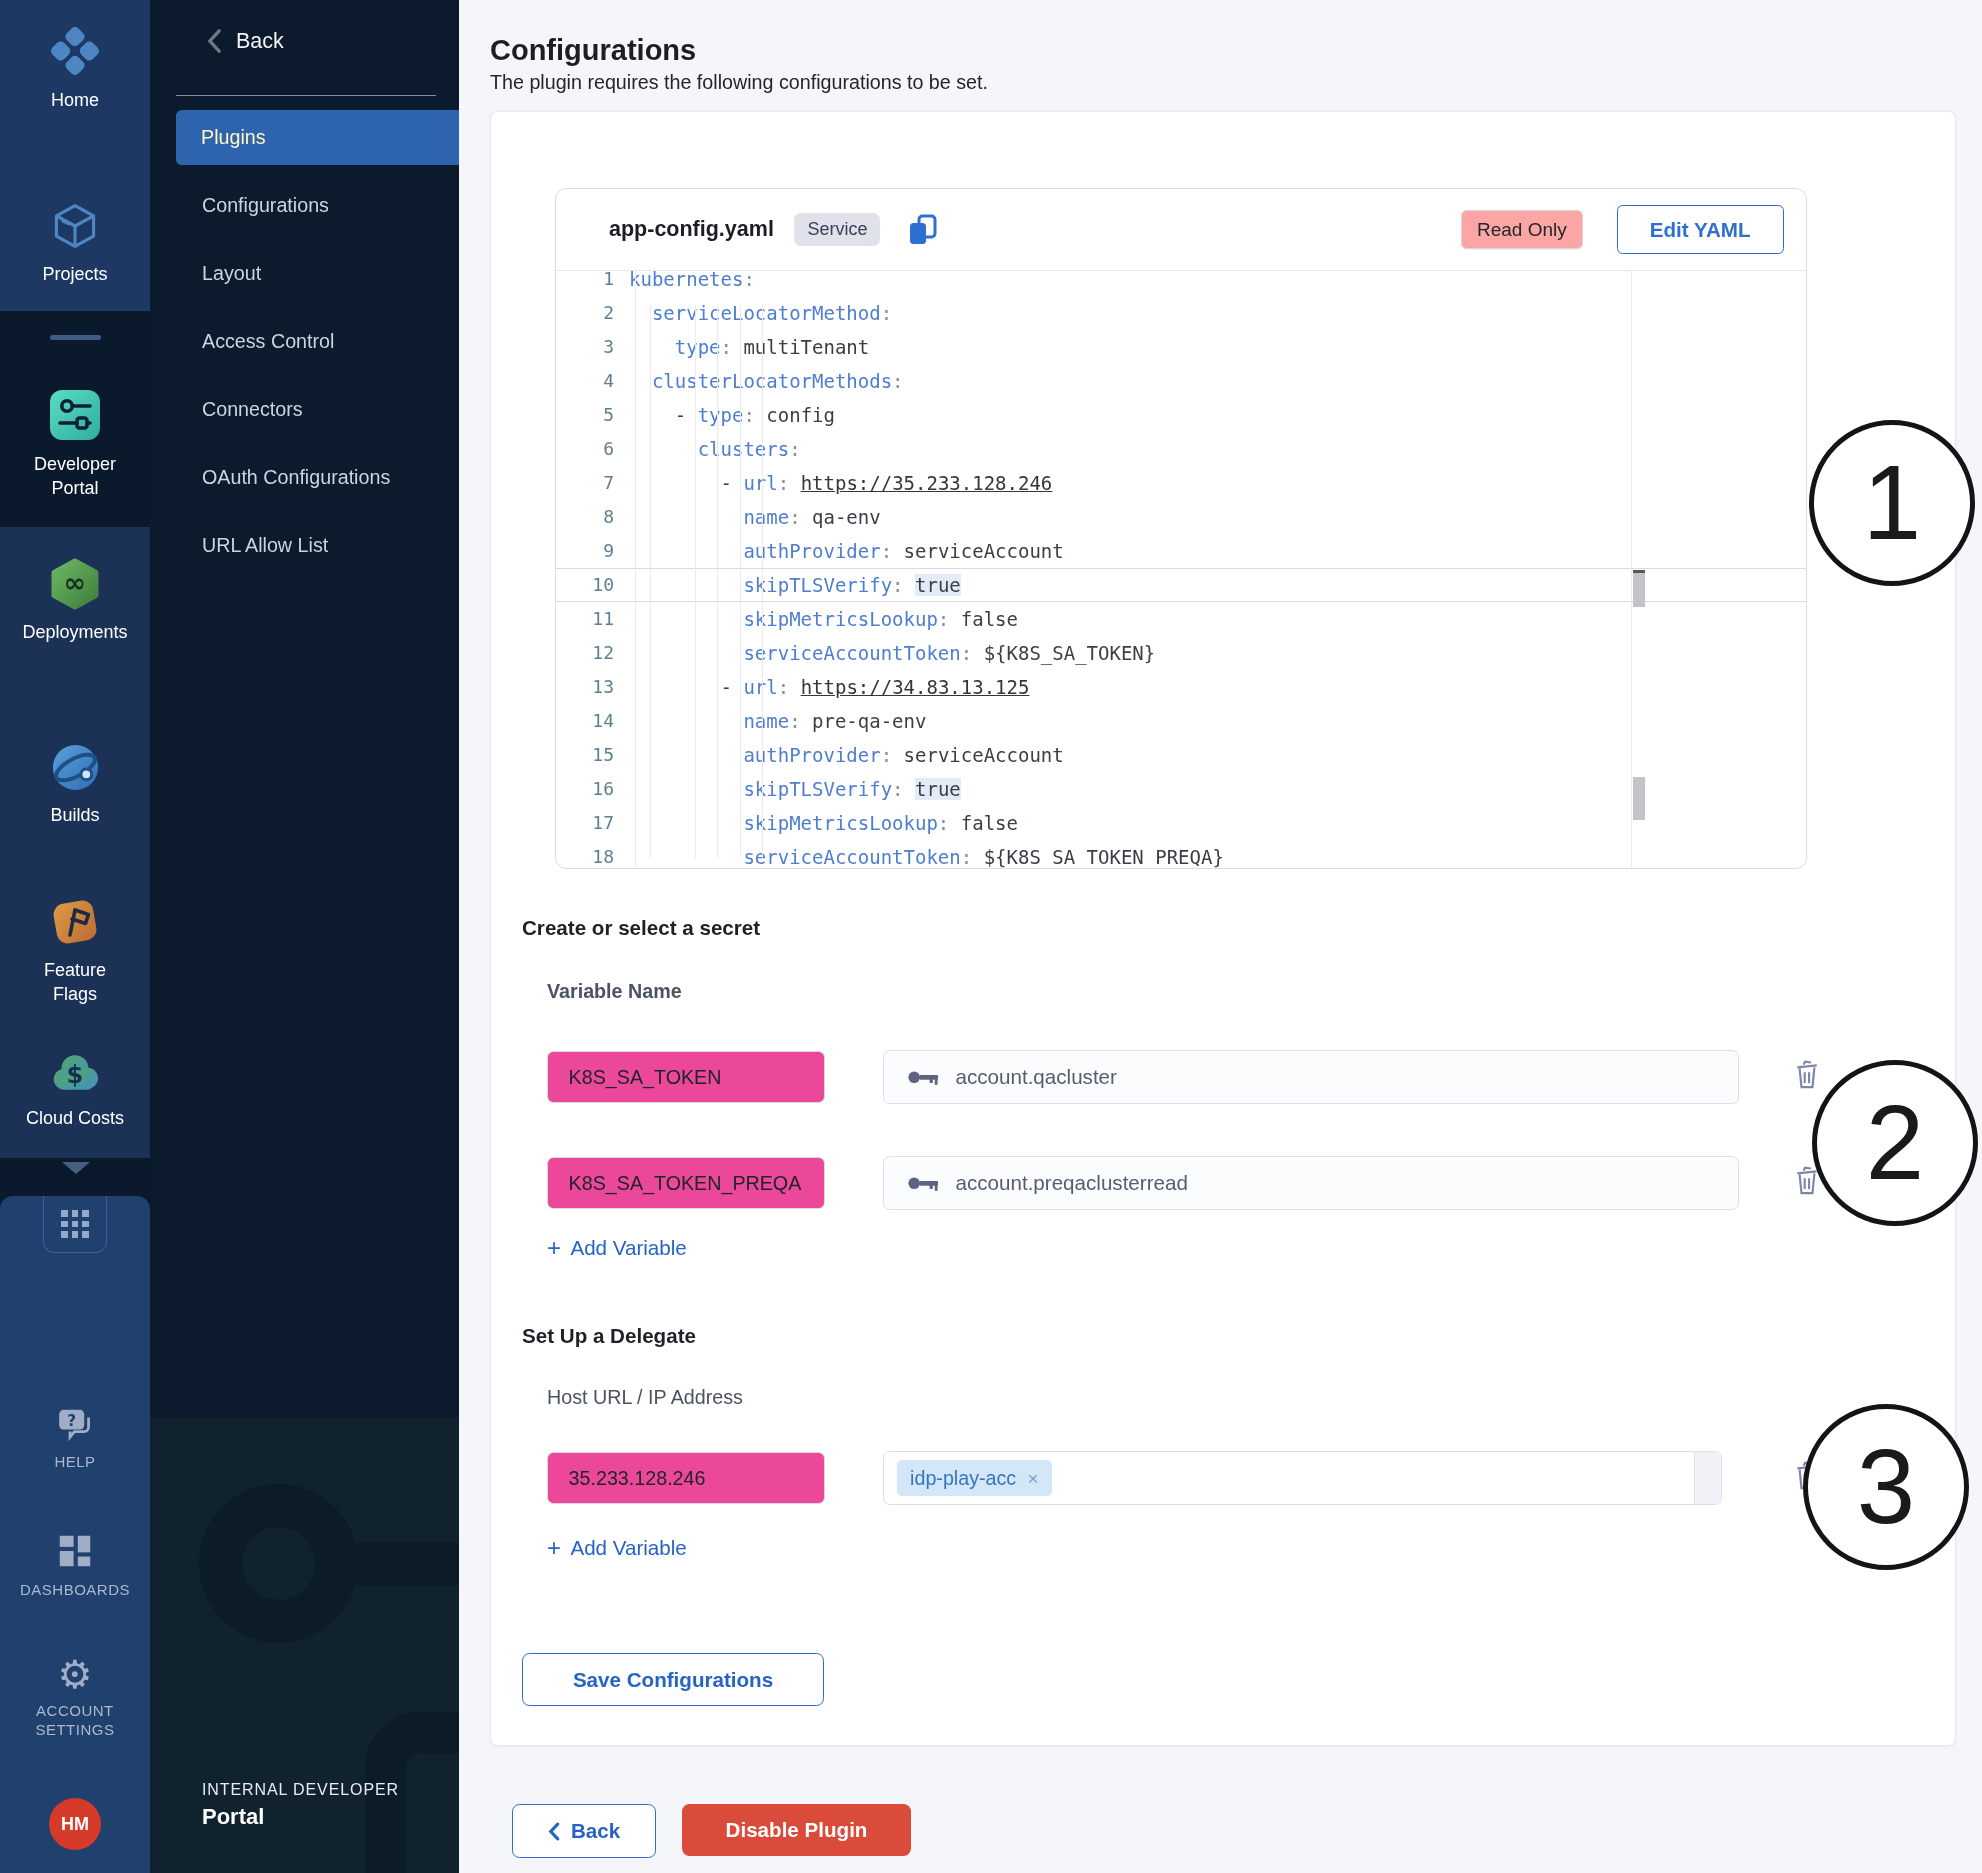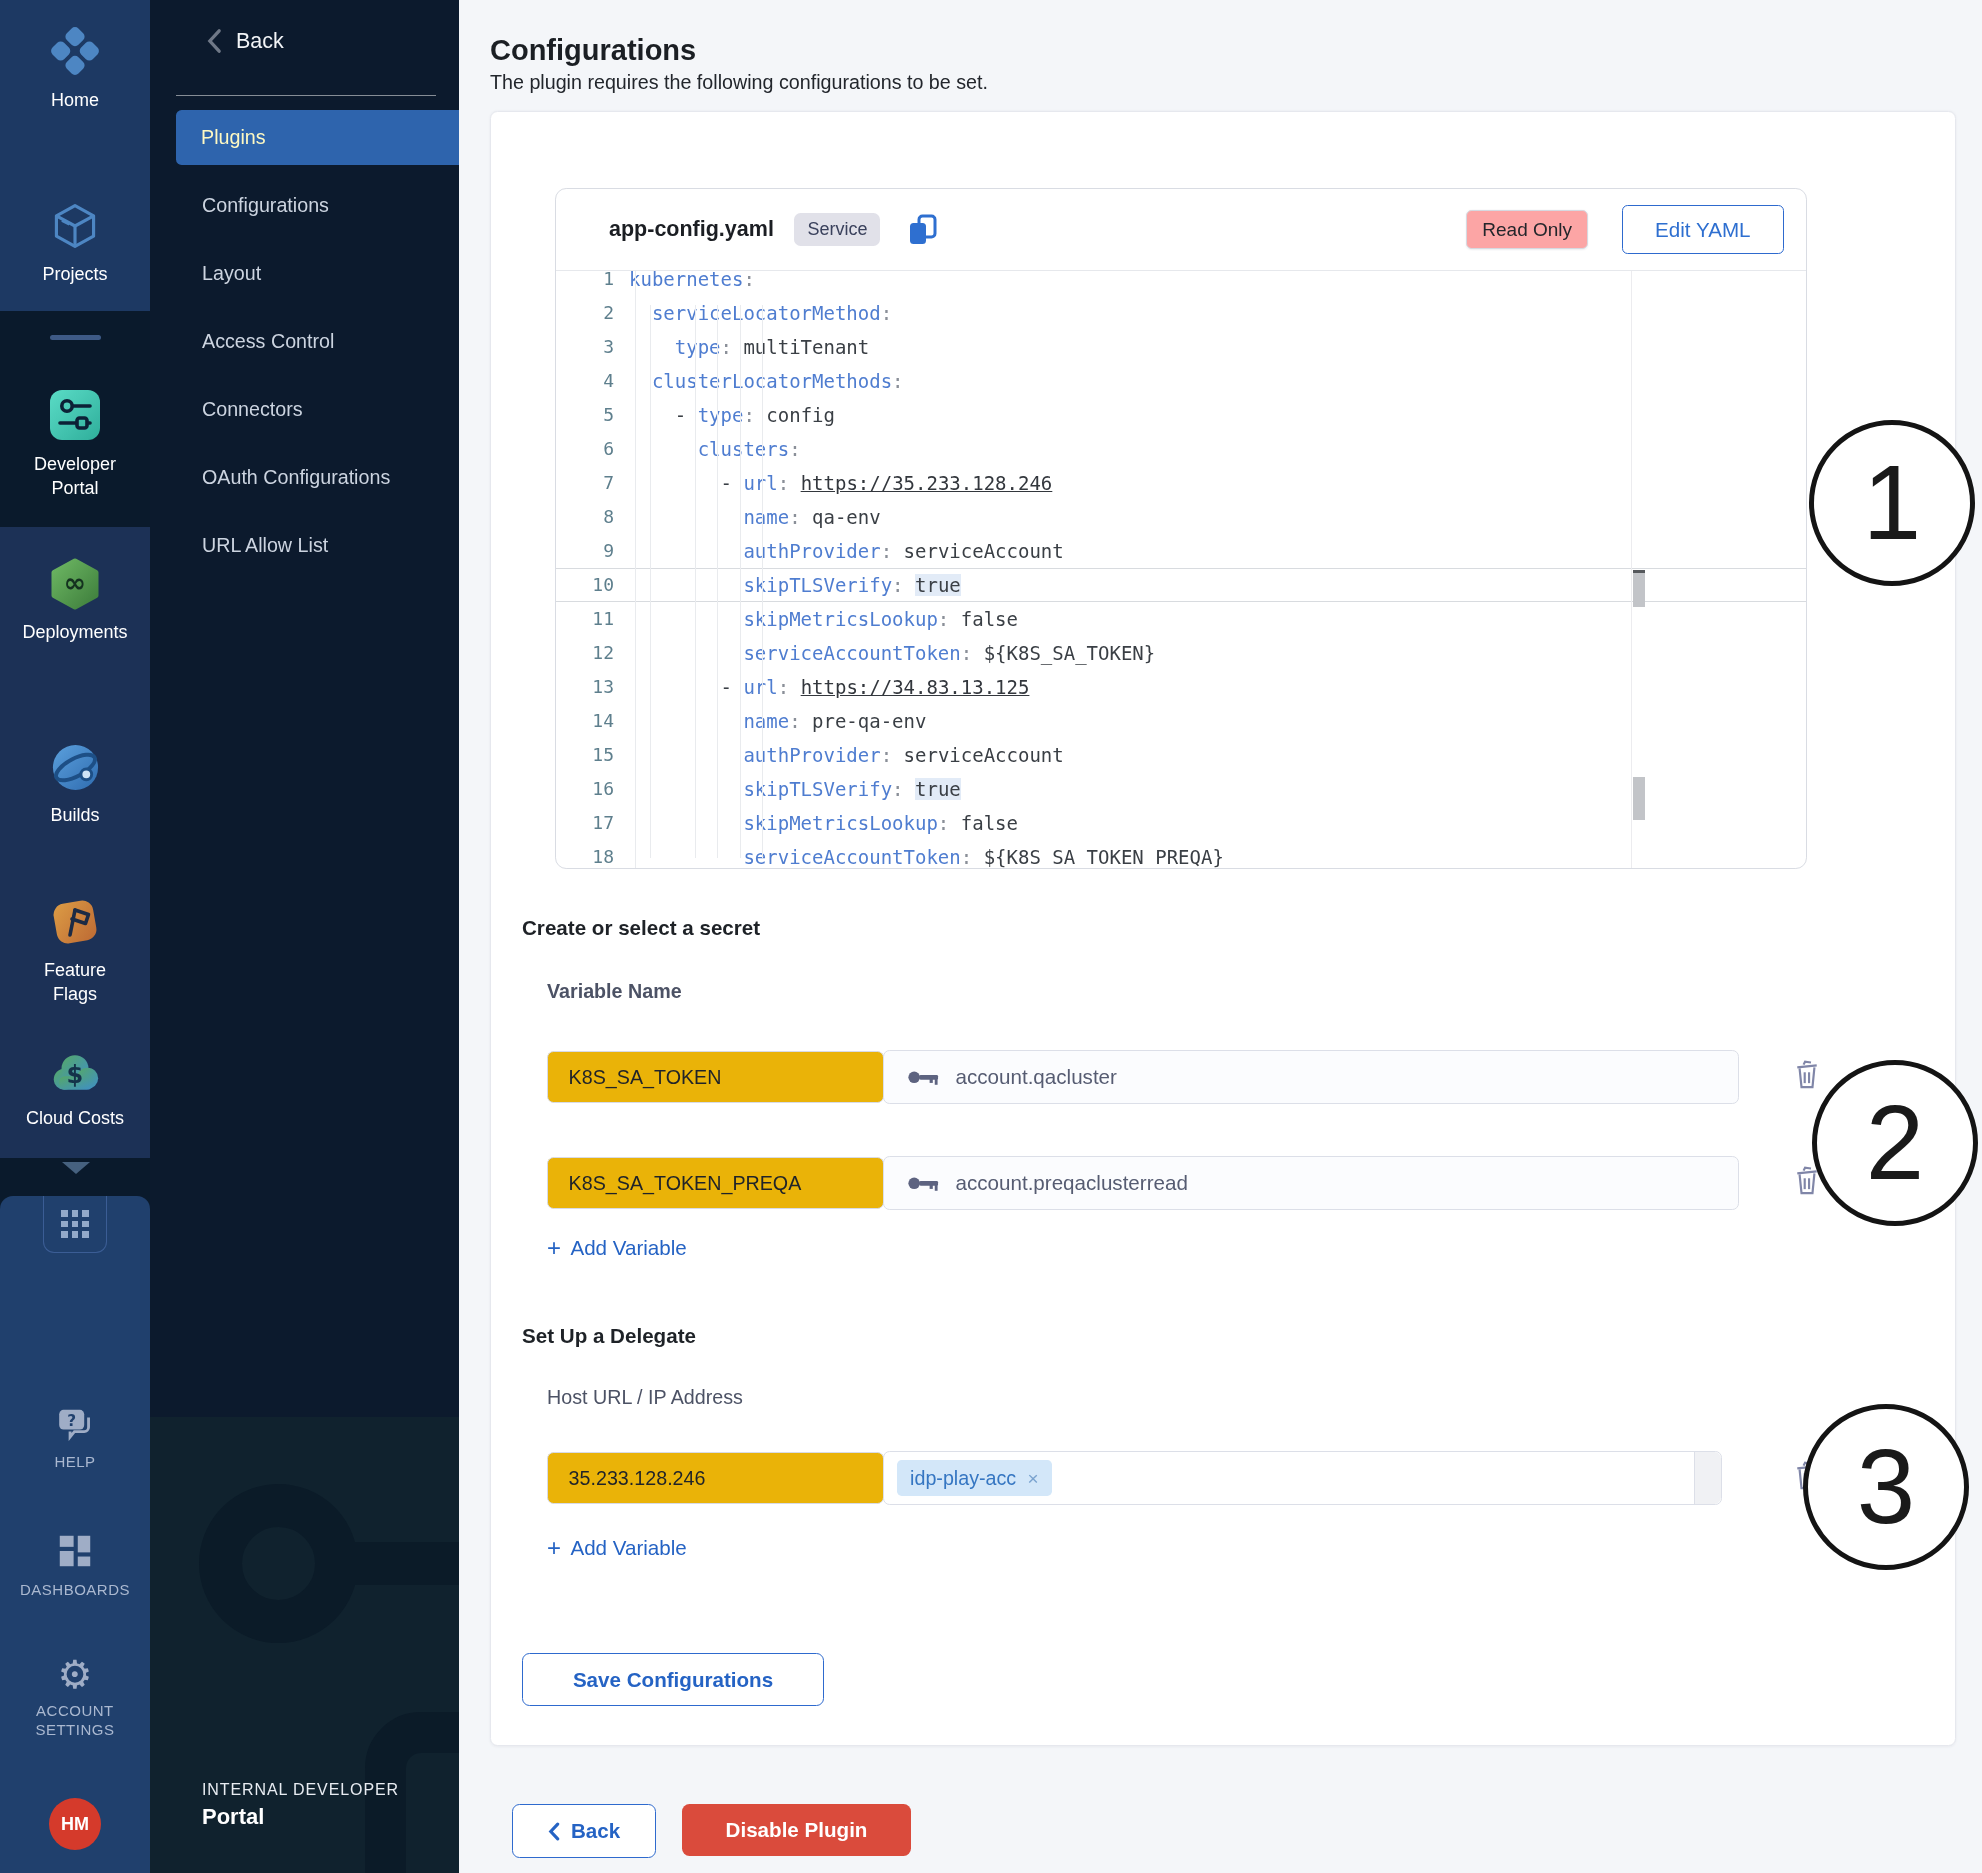--- a/index.html
+++ b/index.html
@@ -53,21 +53,21 @@
 
   
   .editor{position:absolute;left:64px;top:76px;width:1250px;height:679px;border:0.9px solid #d9dce3;border-radius:11.2px;background:#fff;overflow:hidden;}
   .ed-head{height:81px;display:flex;align-items:center;padding:0 22.5px 0 53px;border-bottom:0.9px solid #e6e8ec;}
   .ed-file{font-size:21.5px;font-weight:700;color:#1b1e23;}
   .ed-badge{margin-left:20.6px;background:#e1e1e9;color:#3a415c;font-size:18px;padding:5.6px 13px;border-radius:6.6px;}
   .ed-copy{margin-left:26px;cursor:pointer;display:flex;}
   .ed-actions{margin-left:auto;display:flex;align-items:center;gap:34px;}
   .btn-readonly{border:0.9px solid #d6d9e0;background:#fca5a5;border-radius:5.6px;font-size:19px;color:#23262b;
       padding:7.5px 15px;cursor:pointer;box-shadow:0 0.9px 1.9px rgba(30,40,60,.08);}
-  .btn-edityaml{border:1.4px solid #2e6ace;background:#fff;border-radius:5.6px;font-size:20.6px;font-weight:400;color:#2e6fd0;
+  .btn-edityaml{border:1.4px solid #2e6ace;background:#fff;border-radius:5.6px;font-size:20.6px;font-weight:700;color:#2e6fd0;
       padding:11.2px 32px;cursor:pointer;}
   .code{position:relative;height:599px;overflow:hidden;font-family:"DejaVu Sans Mono","Liberation Mono",monospace;}
   .code-lines{margin-top:-9.4px;}
   .cl{display:flex;height:34px;line-height:34px;font-size:19px;}
   .cl .ln{width:73px;text-align:right;padding-right:15px;color:#5e7f8d;font-size:18px;flex:none;box-sizing:border-box;}
   .cl .lt{white-space:pre;color:#3a3f45;}
   .cl.active{border-top:0.9px solid #d8dbdf;border-bottom:0.9px solid #d8dbdf;height:32px;line-height:32px;}
   .tk-k{color:#4f7dd0;}
   .tk-p{color:#8a8f98;}
   .tk-d{color:#3a3f45;}
@@ -78,22 +78,22 @@
   .guides{position:absolute;left:94px;top:34px;width:113px;height:553px;
       background:repeating-linear-gradient(90deg,#e9ebee 0 0.9px,transparent 0.9px 22.5px);}
   .code-edge{position:absolute;left:1075px;top:0;width:0.9px;height:599px;background:#ececef;}
   .sb-thumb{position:absolute;left:1077px;width:12px;background:#c2c4c8;cursor:pointer;}
   .sb-t1{top:299px;height:34px;border-top:3.7px solid #55585c;}
   .sb-t2{top:506px;height:43px;}
 
   
   .sec-head{position:absolute;left:31px;font-size:20.6px;font-weight:700;color:#1e2227;}
   .col-label{position:absolute;left:56px;font-size:19.7px;color:#4c5265;}
-  .name-input{position:absolute;left:56px;width:337px;height:52px;box-sizing:border-box;border:0.9px solid #d8dbe6;border-radius:6.6px;
-      background:#eab308;font-size:19.7px;color:#1f2329;padding:0 20.6px;font-family:"Liberation Sans",sans-serif;}
+  .name-input{position:absolute;left:56px;width:278px;height:52px;box-sizing:border-box;border:0.9px solid #d8dbe6;border-radius:6.6px;
+      background:#ec4899;font-size:19.7px;color:#1f2329;padding:0 20.6px;font-family:"Liberation Sans",sans-serif;}
   .secret-field{position:absolute;left:392px;width:856px;height:54px;box-sizing:border-box;border:0.9px solid #dcdfe8;border-radius:6.6px;
       background:#fbfcfe;display:flex;align-items:center;padding:0 22.5px;gap:15px;cursor:pointer;}
   .secret-field .stxt{font-size:20.6px;color:#565c72;}
   .tag-field{position:absolute;left:392px;width:839px;height:54px;box-sizing:border-box;border:0.9px solid #dcdfe8;border-radius:6.6px;
       background:#fff;display:flex;align-items:center;padding:0 9.4px;cursor:text;position:absolute;}
   .tag-strip{position:absolute;right:0;top:0;width:26px;height:100%;background:#f0f1f4;border-left:0.9px solid #dcdfe8;border-radius:0 6.6px 6.6px 0;}
   .tag{background:#d3e7f9;border-radius:4.7px;display:flex;align-items:flex-end;gap:11.2px;padding:6.6px 13px;margin-left:3.7px;}
   .tag .ttxt{color:#3576c2;font-size:19.7px;}
   .tag .tx{color:#7aa3cf;font-size:19px;cursor:pointer;}
   .trash{position:absolute;left:1302px;width:32px;height:34px;cursor:pointer;}

